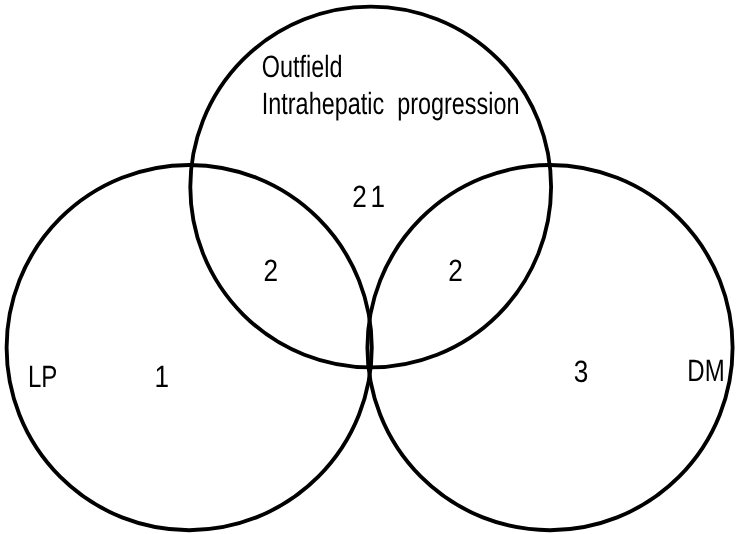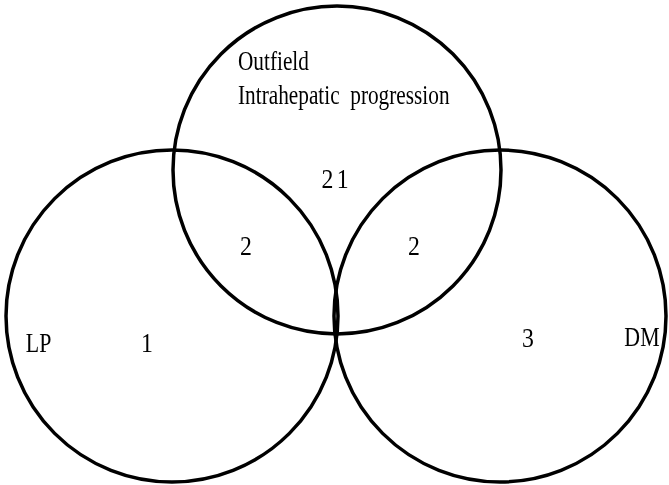--- a/index.html
+++ b/index.html
@@ -6,21 +6,21 @@
     --bg:#ffffff;
     --stroke:#000000;
     --text:#000000;
   }
   html,body{margin:0;padding:0;background:var(--bg);}
   .stage{
     position:relative;
     width:669px;height:485px;
     background:var(--bg);
     overflow:hidden;
-    font-family:Liberation Serif, serif;
+    font-family:Liberation Sans, sans-serif;
     color:var(--text);
   }
   .stage svg{position:absolute;left:0;top:0;display:block;}
   .venn-circle{fill:none;stroke:var(--stroke);stroke-width:3.5;}
   .lbl{
     position:absolute;
     font-size:28px;
     line-height:34px;
     white-space:pre;
     color:var(--text);

